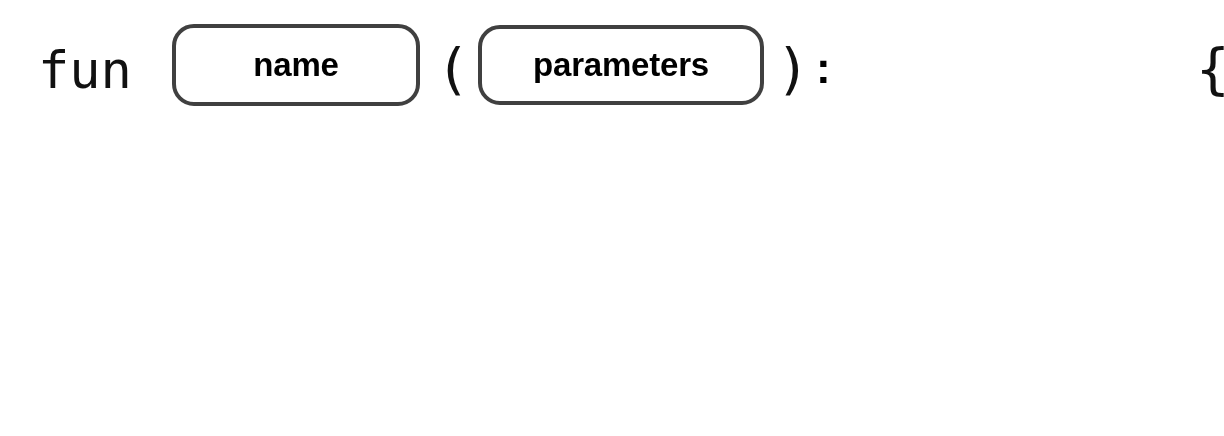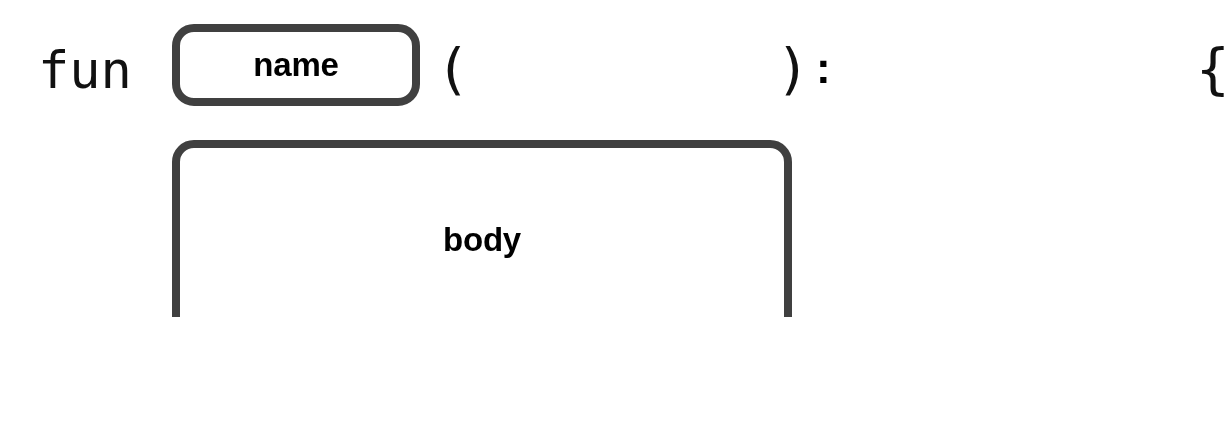--- a/index.html
+++ b/index.html
@@ -34,21 +34,21 @@
     color: #000000;
     white-space: pre;
     line-height: 1;
   }
 
   
   .slot {
     position: absolute;
     box-sizing: border-box;
     background: #ffffff;
-    border: 8px solid #404040;
+    border: 4px solid #404040;
     border-radius: 22px;
     display: flex;
     align-items: center;
     justify-content: center;
   }
   .slot-label {
     font-family: "Liberation Sans", sans-serif;
     font-weight: 700;
     color: #000000;
     white-space: nowrap;
@@ -83,27 +83,27 @@
 <div id="canvas">
 
   <span class="syntax" id="kw-fun">fun</span>
 
   <div class="slot" id="slot-name">
     <span class="slot-label">name</span>
   </div>
 
   <span class="syntax" id="paren-open">(</span>
 
+  <div class="slot" id="slot-params">
+    <span class="slot-label">parameters</span>
+  </div>
 
   <span class="syntax" id="paren-close">)</span>
 
   <span class="punct-bold" id="colon">:</span>
 
 
   <span class="syntax" id="brace-open">{</span>
 
-  <div class="slot" id="slot-body">
-    <span class="slot-label">body</span>
-  </div>
 
   <span class="syntax" id="brace-close">}</span>
 
 </div>
 
 </body></html>

